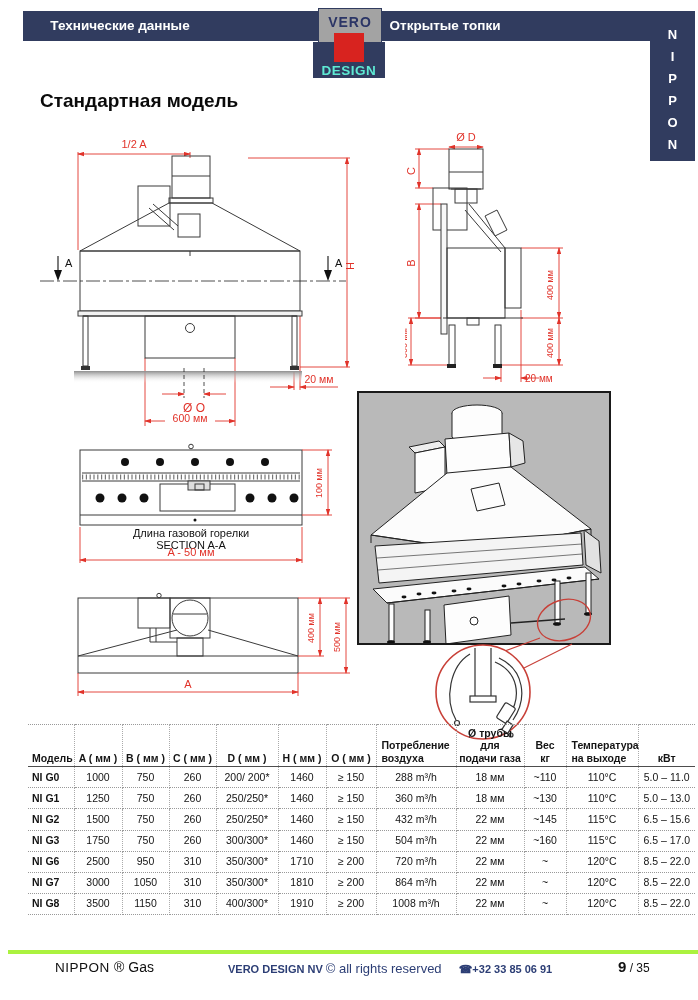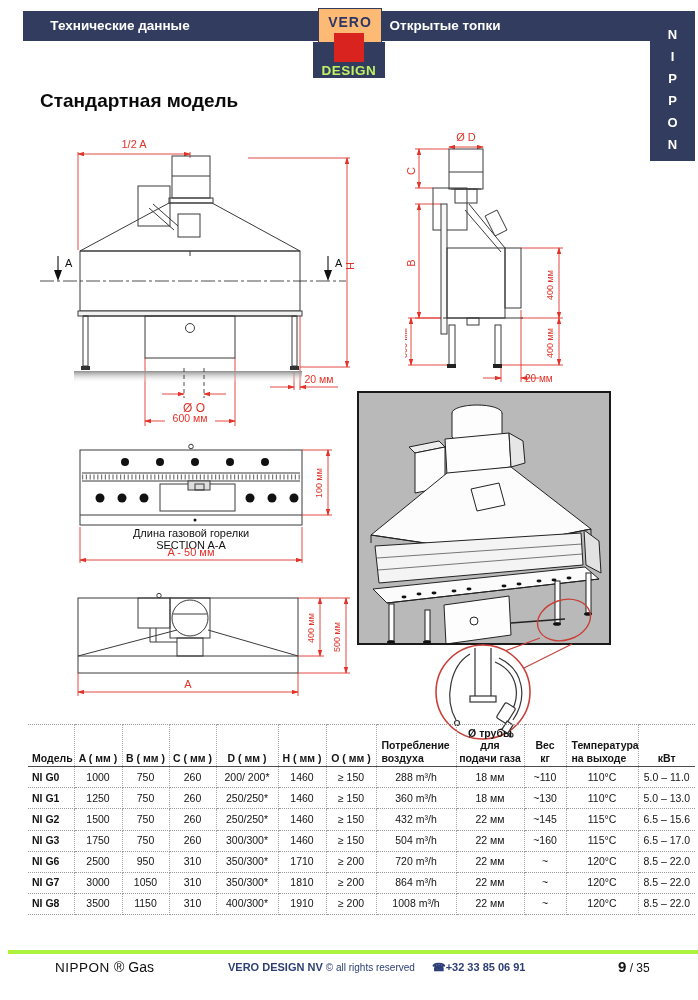--- a/index.html
+++ b/index.html
@@ -4,25 +4,25 @@
 <style>
   html,body{margin:0;padding:0;background:#fff;}
   .page{position:relative;width:698px;height:1000px;background:#fff;overflow:hidden;
         font-family:"Liberation Sans",sans-serif;color:#111;margin-top:8px;}
   .abs{position:absolute;}
   
   .hbar{left:23px;top:3px;width:672px;height:30px;background:#313c5f;}
   .htitle{color:#fff;font-size:13.5px;font-weight:bold;text-align:center;line-height:30px;}
   .ht-left{left:30px;top:3px;width:180px;}
   .ht-right{left:370px;top:3px;width:150px;}
-  .logo-top{left:318px;top:0px;width:62px;height:34px;background:#fdba74;border:1px solid #313c5f;
+  .logo-top{left:318px;top:0px;width:62px;height:34px;background:#a3a3a3;border:1px solid #313c5f;
             text-align:center;z-index:3;}
   .logo-top span{color:#2b3566;font-weight:bold;font-size:14px;letter-spacing:1px;line-height:26px;}
   .logo-bottom{left:313px;top:34px;width:72px;height:36px;background:#313c5f;text-align:center;z-index:3;}
-  .logo-bottom span{color:#bef264;font-weight:bold;font-size:13.5px;letter-spacing:.5px;line-height:58px;}
+  .logo-bottom span{color:#5eead4;font-weight:bold;font-size:13.5px;letter-spacing:.5px;line-height:58px;}
   .logo-red{left:334px;top:25px;width:30px;height:29px;background:#d8231f;z-index:4;}
   .vstrip{left:650px;top:3px;width:45px;height:150px;background:#313c5f;z-index:2;
           display:flex;justify-content:center;}
   .vstrip span{writing-mode:vertical-rl;text-orientation:upright;color:#fff;font-weight:bold;
           font-size:13px;letter-spacing:7px;margin-top:16px;}
   .ptitle{left:40px;top:82px;font-size:19px;font-weight:bold;color:#0a0a0a;}
   
   svg text{font-family:"Liberation Sans",sans-serif;}
   .dim{fill:#e1332a;}
   .iso-box{left:357px;top:383px;width:250px;height:250px;background:#b9b9b9;border:2px solid #1a1a1a;z-index:1;}
@@ -39,21 +39,21 @@
   th.mc{font-weight:bold;}
   .lft{text-align:left;padding-left:5px;}
   .hl{display:block;}
   .thick-top{border-top:3px solid #4a4a4a;}
   .footnote{left:28px;top:930px;font-size:10px;color:#1c1c1c;}
   .gline{left:8px;top:942px;width:690px;height:4px;background:#abf23f;}
   .f-brand{left:55px;top:951px;font-size:13.5px;color:#101010;letter-spacing:.5px;}
   .f-brand .suffix{font-size:14px;letter-spacing:0;}
   .f-company{left:228px;top:953px;color:#2c3e75;font-size:11px;}
   .f-company .co{font-weight:bold;}
-  .f-company .rights{font-size:10px;}
+  .f-company .rights{font-size:13px;}
   .f-company .phone{font-weight:bold;margin-left:14px;}
   .f-page{left:618px;top:950px;font-size:12px;color:#111;}
   .f-page .num{font-size:15px;font-weight:bold;}
 </style>
 </head>
 <body>
 
 <div class="page">
 
   <div class="abs hbar"></div>

